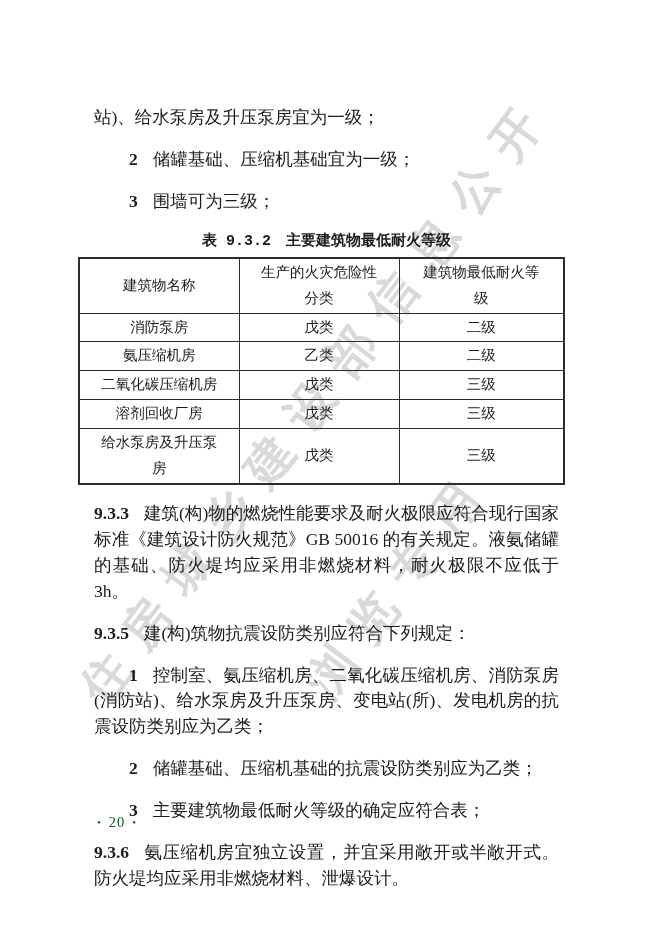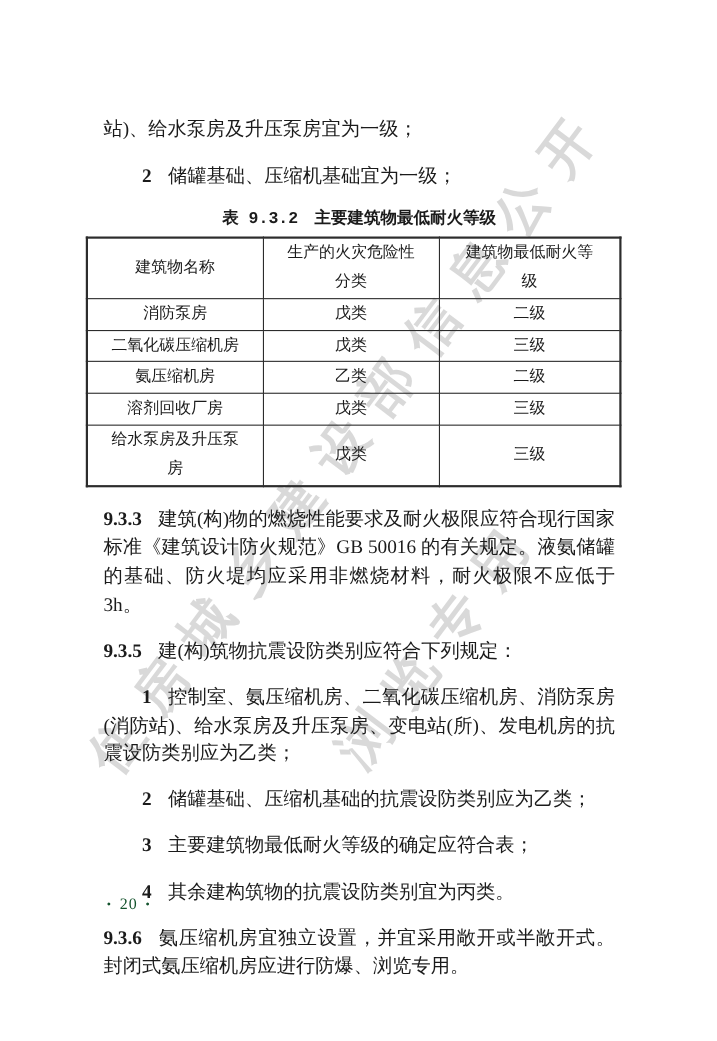--- a/index.html
+++ b/index.html
@@ -58,20 +58,21 @@
 
   <div class="wm wm1">住房城乡建设部信息公开</div>
   <div class="wm wm2">浏览专用</div>
 
   <div class="content">
 
     <p class="para"><span>站)、给水泵房及升压泵房宜为一级；</span></p>
 
     <p class="para item"><span class="num">2</span><span>储罐基础、压缩机基础宜为一级；</span></p>
 
+    <p class="para item"><span class="num">3</span><span>围墙可为三级；</span></p>
 
 
 
     <div class="tbl-caption">表 9.3.2　主要建筑物最低耐火等级</div>
 
     <table class="spec">
       <colgroup>
           <col class="c1">
           <col class="c2">
           <col class="c3">
@@ -81,28 +82,28 @@
           <td>建筑物名称</td>
           <td>生产的火灾危险性分类</td>
           <td>建筑物最低耐火等级</td>
         </tr>
         <tr>
           <td>消防泵房</td>
           <td>戊类</td>
           <td>二级</td>
         </tr>
         <tr>
+          <td>氨压缩机房</td>
+          <td>乙类</td>
+          <td>二级</td>
+        </tr>
+        <tr>
           <td>二氧化碳压缩机房</td>
           <td>戊类</td>
           <td>三级</td>
-        </tr>
-        <tr>
-          <td>氨压缩机房</td>
-          <td>乙类</td>
-          <td>二级</td>
         </tr>
         <tr>
           <td>溶剂回收厂房</td>
           <td>戊类</td>
           <td>三级</td>
         </tr>
         <tr>
           <td>给水泵房及升压泵房</td>
           <td>戊类</td>
           <td>三级</td>
@@ -114,21 +115,20 @@
 
 
     <p class="para"><span class="num">9.3.5</span><span>建(构)筑物抗震设防类别应符合下列规定：</span></p>
 
     <p class="para item"><span class="num">1</span><span>控制室、氨压缩机房、二氧化碳压缩机房、消防泵房(消防站)、给水泵房及升压泵房、变电站(所)、发电机房的抗震设防类别应为乙类；</span></p>
 
     <p class="para item"><span class="num">2</span><span>储罐基础、压缩机基础的抗震设防类别应为乙类；</span></p>
 
     <p class="para item"><span class="num">3</span><span>主要建筑物最低耐火等级的确定应符合表；</span></p>
 
-    <p class="para item"><span class="num">4</span><span>其余建构筑物的抗震设防类别宜为丙类。</span></p>
 
-    <p class="para"><span class="num">9.3.6</span><span>氨压缩机房宜独立设置，并宜采用敞开或半敞开式。封闭式氨压缩机房应进行防爆、浏览专用。</span></p>
+    <p class="para"><span class="num">9.3.6</span><span>氨压缩机房宜独立设置，并宜采用敞开或半敞开式。防火堤均应采用非燃烧材料、泄爆设计。</span></p>
 
   </div>
 
   <div class="footer"><span class="dot">•</span><span>20</span><span class="dot">•</span></div>
 
 </div>
 
 </body></html>

